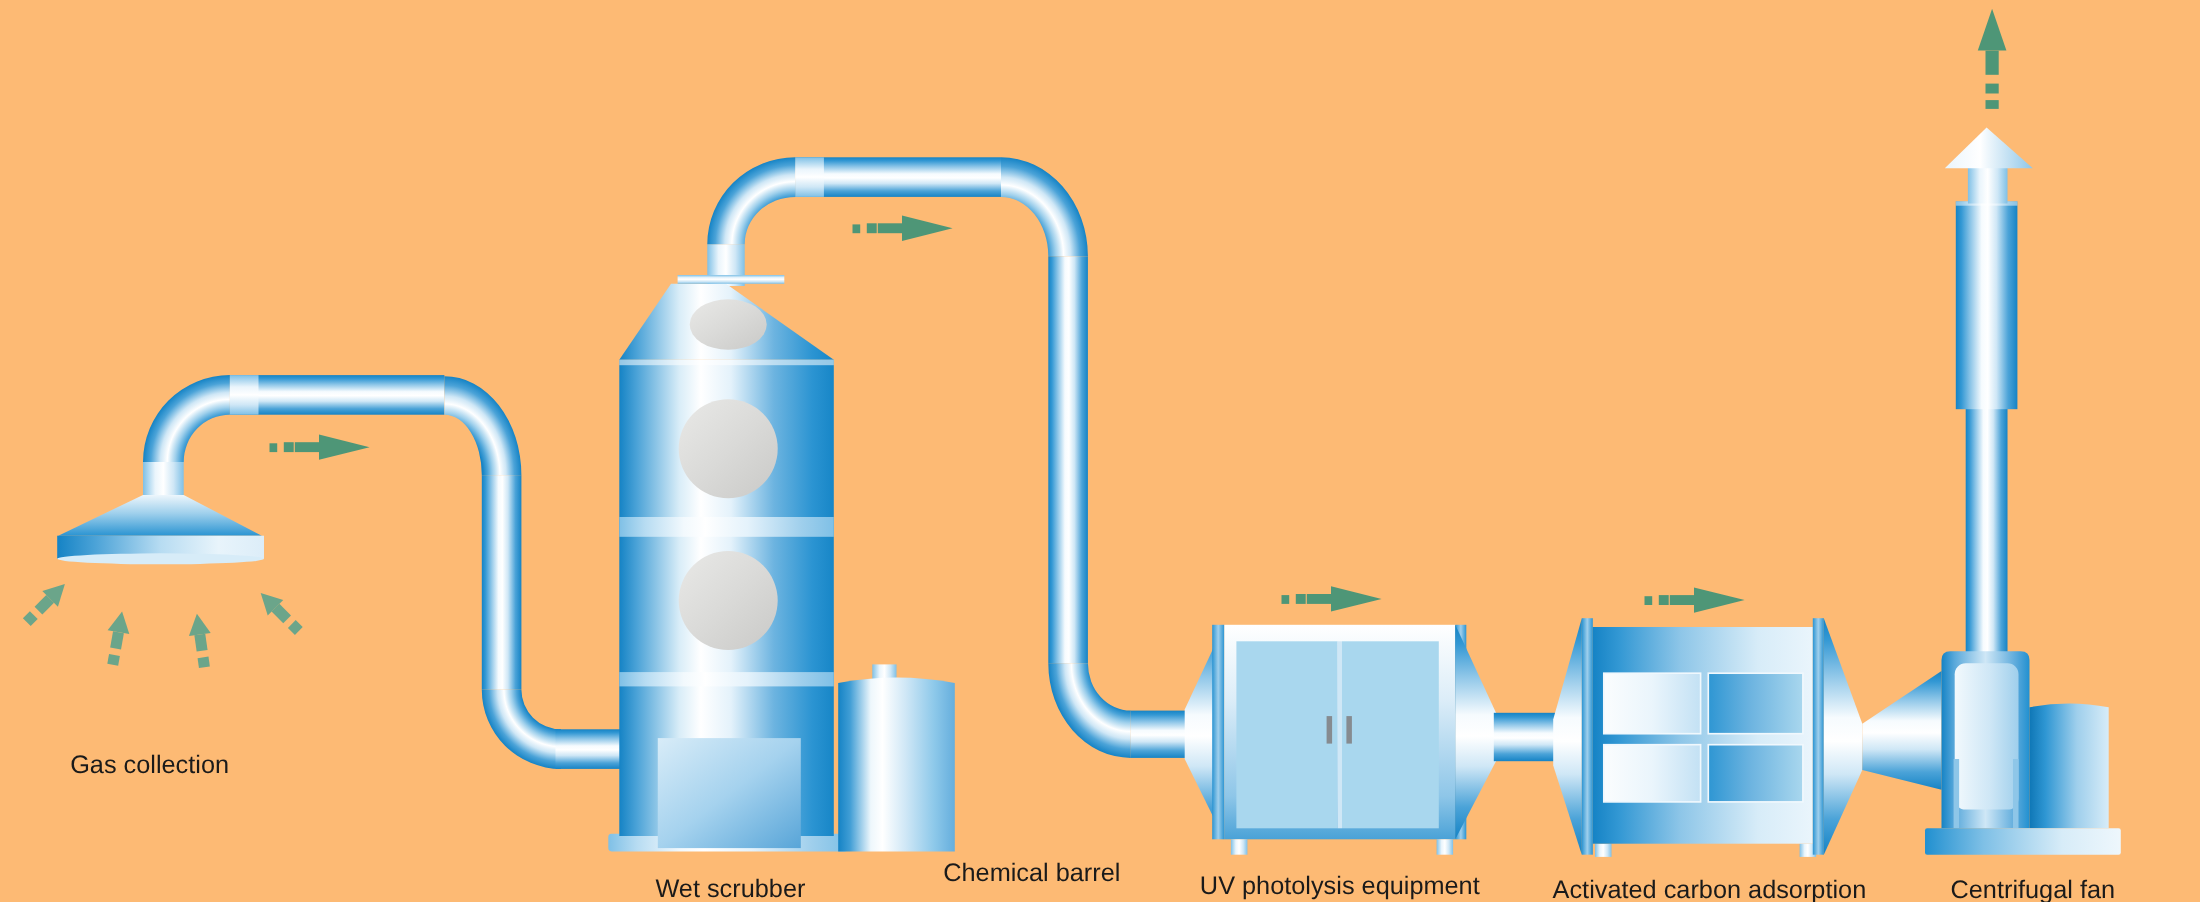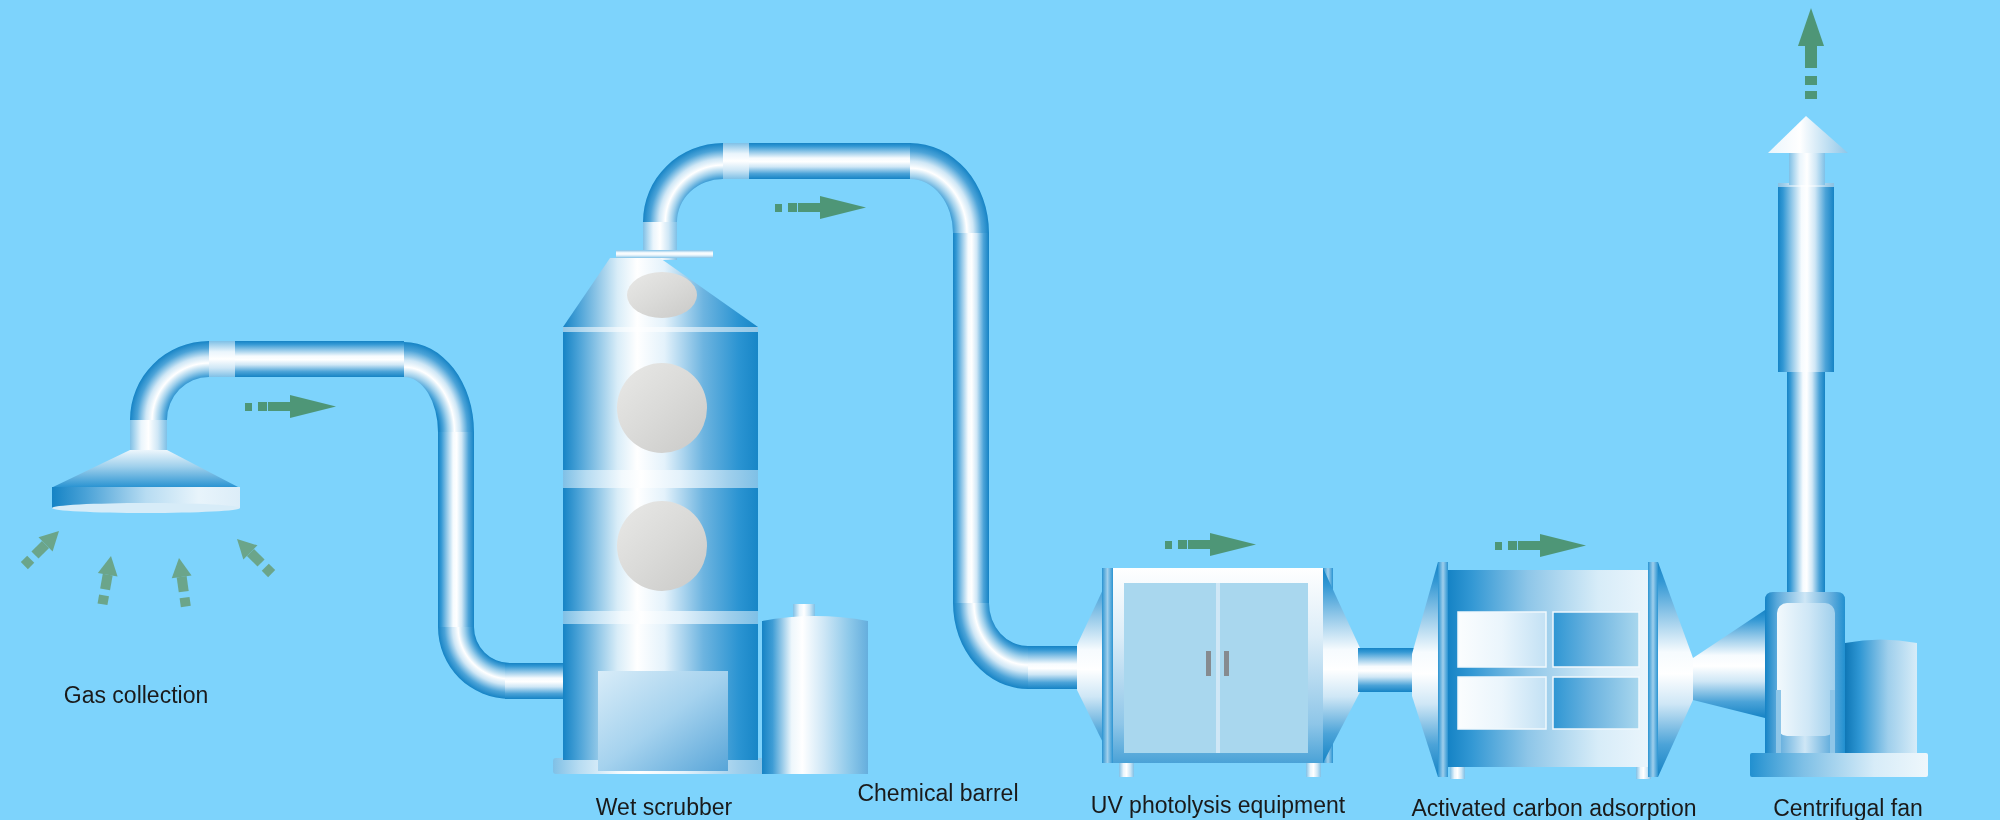--- a/index.html
+++ b/index.html
@@ -1,20 +1,20 @@
 <!DOCTYPE html>
 <html><head>
 <meta charset="utf-8">
 <style>
   html, body { margin: 0; padding: 0; background: #ffffff; }
   .canvas {
     position: relative;
     width: 2000px;
     height: 820px;
-    background: #7dd3fc;
+    background: #fdba74;
     overflow: hidden;
     font-family: "Liberation Sans", sans-serif;
   }
   svg { display: block; }
   text.stage-label {
     font-family: "Liberation Sans", sans-serif;
     font-size: 23px;
     fill: #1a1a1a;
   }
 </style>

